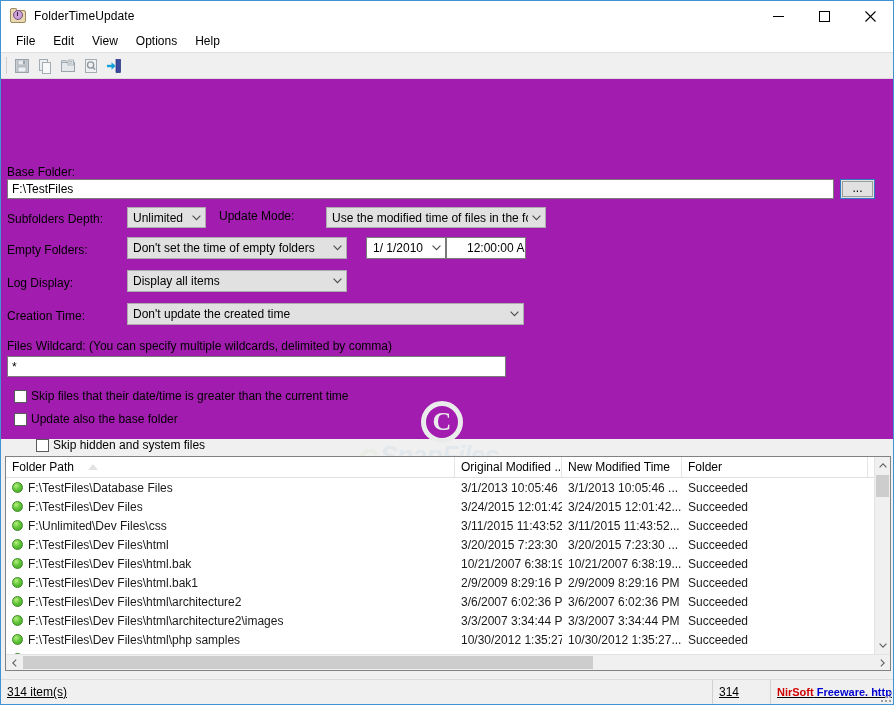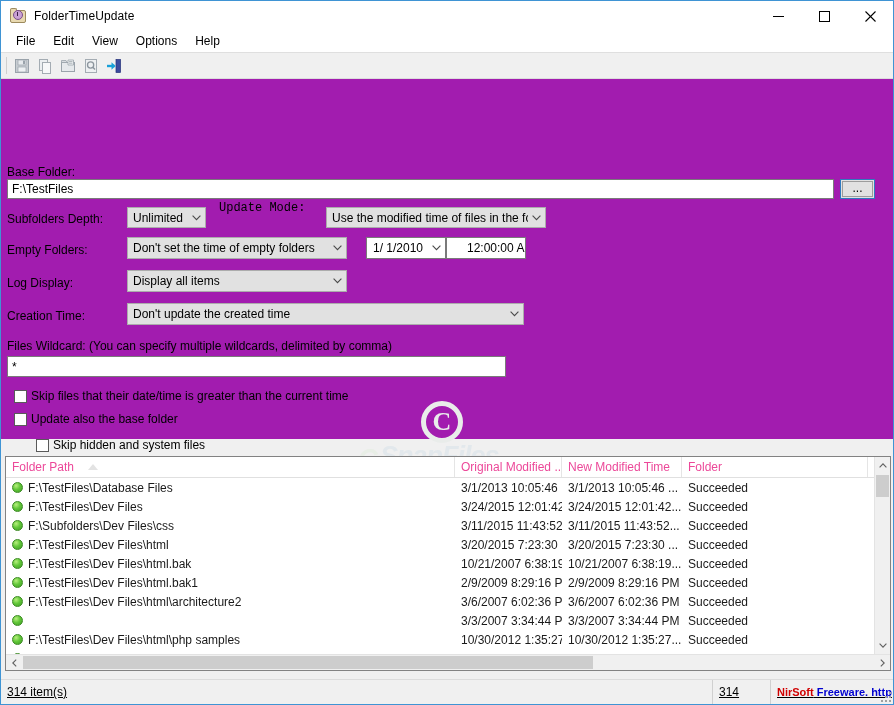--- a/index.html
+++ b/index.html
@@ -355,21 +355,21 @@
     background: #ffffff;
     border: 1px solid #828282;
     overflow: hidden;
   }
   .lv-header {
     display: flex;
     height: 20px;
     background: #ffffff;
     border-bottom: 1px solid #e0e0e0;
     font-size: 12px;
-    color: #ec4899;
+    color: #000000;
   }
   .lv-header .hcell {
     box-sizing: border-box;
     border-right: 1px solid #e5e5e5;
     padding-left: 6px;
     display: flex;
     align-items: center;
     white-space: nowrap;
     overflow: hidden;
     position: relative;
@@ -617,21 +617,21 @@
     <div class="lbl" style="left:6px; top:133px;">Subfolders Depth:</div>
     <div class="combo" style="left:126px; top:128px; width:79px; height:21px;justify-content:flex-end;">
       <span class="cb-text">Unlimited</span>
       <span class="cb-arrow">
         <svg width="9" height="6" viewBox="0 0 9 6">
             <path d="M0.6 0.6 L4.5 4.6 L8.4 0.6" fill="none" stroke="#4a4a4a" stroke-width="1.1"></path>
           </svg>
       </span>
     </div>
 
-    <div class="lbl" style="left:218px; top:122px;font-family:Liberation Mono, monospace;">Update Mode:</div>
+    <div class="lbl" style="left:218px; top:130px;">Update Mode:</div>
     <div class="combo" style="left:325px; top:128px; width:220px; height:21px;">
       <span class="cb-text">Use the modified time of files in the folde</span>
       <span class="cb-arrow">
         <svg width="9" height="6" viewBox="0 0 9 6">
             <path d="M0.6 0.6 L4.5 4.6 L8.4 0.6" fill="none" stroke="#4a4a4a" stroke-width="1.1"></path>
           </svg>
       </span>
     </div>
 
     <div class="lbl" style="left:6px; top:164px;">Empty Folders:</div>
@@ -739,21 +739,21 @@
             <span class="dot"></span>
             <span>F:\TestFiles\Dev Files</span>
           </div>
           <div class="cell col-orig">3/24/2015 12:01:42...</div>
           <div class="cell col-new">3/24/2015 12:01:42...</div>
           <div class="cell col-stat">Succeeded</div>
         </div>
         <div class="lv-row">
           <div class="cell col-path">
             <span class="dot"></span>
-            <span>F:\Subfolders\Dev Files\css</span>
+            <span>F:\Unlimited\Dev Files\css</span>
           </div>
           <div class="cell col-orig">3/11/2015 11:43:52...</div>
           <div class="cell col-new">3/11/2015 11:43:52...</div>
           <div class="cell col-stat">Succeeded</div>
         </div>
         <div class="lv-row">
           <div class="cell col-path">
             <span class="dot"></span>
             <span>F:\TestFiles\Dev Files\html</span>
           </div>
@@ -784,20 +784,21 @@
             <span class="dot"></span>
             <span>F:\TestFiles\Dev Files\html\architecture2</span>
           </div>
           <div class="cell col-orig">3/6/2007 6:02:36 PM</div>
           <div class="cell col-new">3/6/2007 6:02:36 PM</div>
           <div class="cell col-stat">Succeeded</div>
         </div>
         <div class="lv-row">
           <div class="cell col-path">
             <span class="dot"></span>
+            <span>F:\TestFiles\Dev Files\html\architecture2\images</span>
           </div>
           <div class="cell col-orig">3/3/2007 3:34:44 PM</div>
           <div class="cell col-new">3/3/2007 3:34:44 PM</div>
           <div class="cell col-stat">Succeeded</div>
         </div>
         <div class="lv-row">
           <div class="cell col-path">
             <span class="dot"></span>
             <span>F:\TestFiles\Dev Files\html\php samples</span>
           </div>

